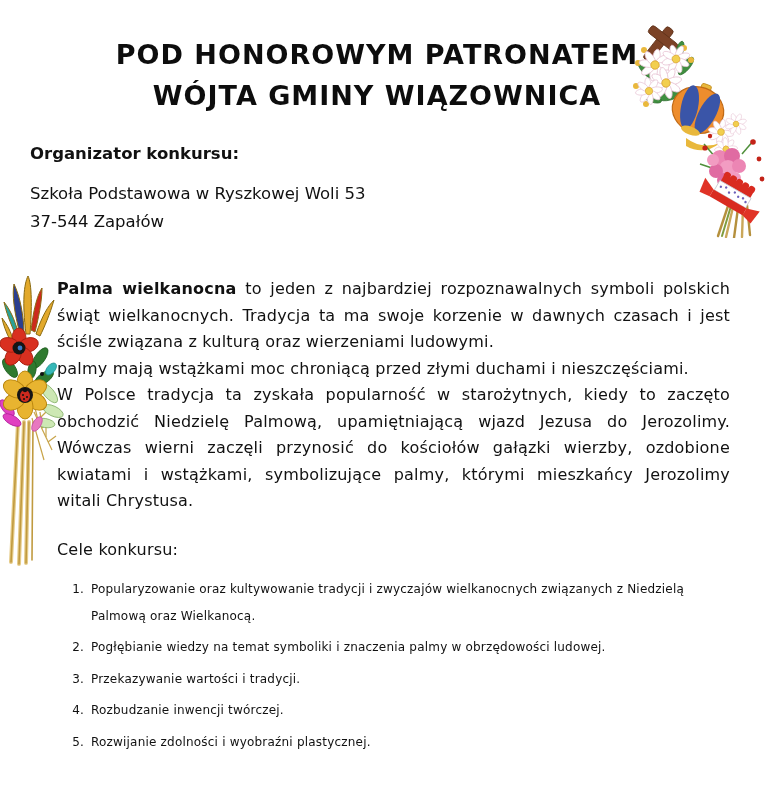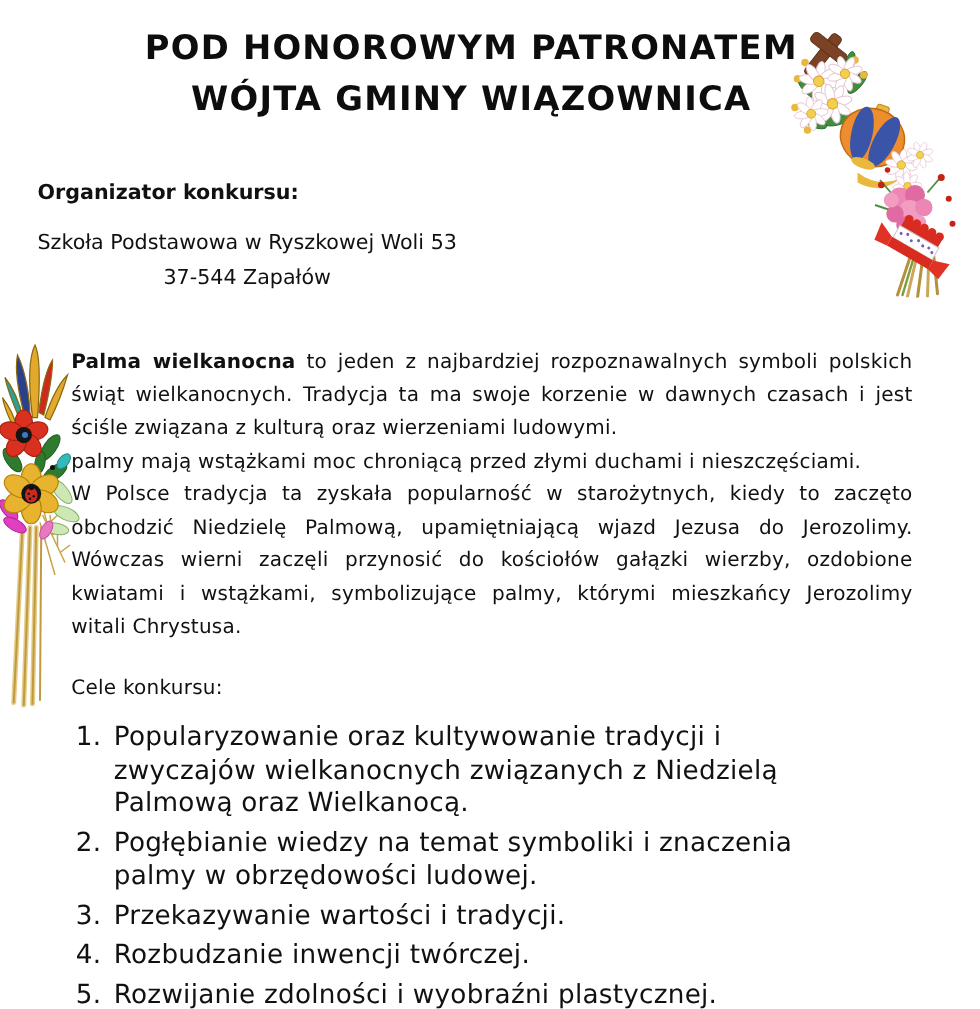--- a/index.html
+++ b/index.html
@@ -1,39 +1,39 @@
 <!DOCTYPE html>
 <html><head>
 <meta charset="utf-8">
 <style>
   html,body{margin:0;padding:0;background:#ffffff;}
   .page{
     position:relative;width:784px;height:807px;background:#ffffff;
     font-family:"DejaVu Sans",sans-serif;color:#111;overflow:hidden;
   }
   .title{
-    position:absolute;top:18px;left:0;width:784px;box-sizing:border-box;
+    position:absolute;top:34px;left:0;width:784px;box-sizing:border-box;
     padding-right:30px;text-align:center;font-weight:700;font-size:27px;
     line-height:41px;letter-spacing:1px;color:#0d0d0d;
   }
   .organizer{position:absolute;left:30px;top:144px;font-size:16.5px;}
   .organizer .org-head{font-weight:700;margin:0 0 17px 0;}
-  .organizer .org-line{margin:0;line-height:28px;font-weight:400;text-align:center;}
+  .organizer .org-line{margin:0;line-height:28px;font-weight:400;}
   .palm-right{position:absolute;left:620px;top:8px;}
   .palm-left{position:absolute;left:-2px;top:272px;}
   .bodytext{
     position:absolute;left:57px;top:276px;width:673px;
     font-size:16px;line-height:26.5px;letter-spacing:.2px;
   }
   .jl{text-align:justify;text-align-last:justify;}
   .jl.pl{text-align-last:left;}
   .goals-head{font-size:16px;font-weight:400;margin:22px 0 13px 0;}
   ol.goals{
     margin:0;padding:0 0 0 31px;width:640px;box-sizing:border-box;
-    font-size:21px;line-height:26.5px;letter-spacing:.2px;
+    font-size:12px;line-height:26.5px;letter-spacing:.2px;
   }
   ol.goals li{margin:0 0 5px 0;padding-left:3px;}
 </style>
 </head>
 <body>
 
 <div class="page">
 
   <div class="title">
     <span>POD HONOROWYM PATRONATEM</span><br>

